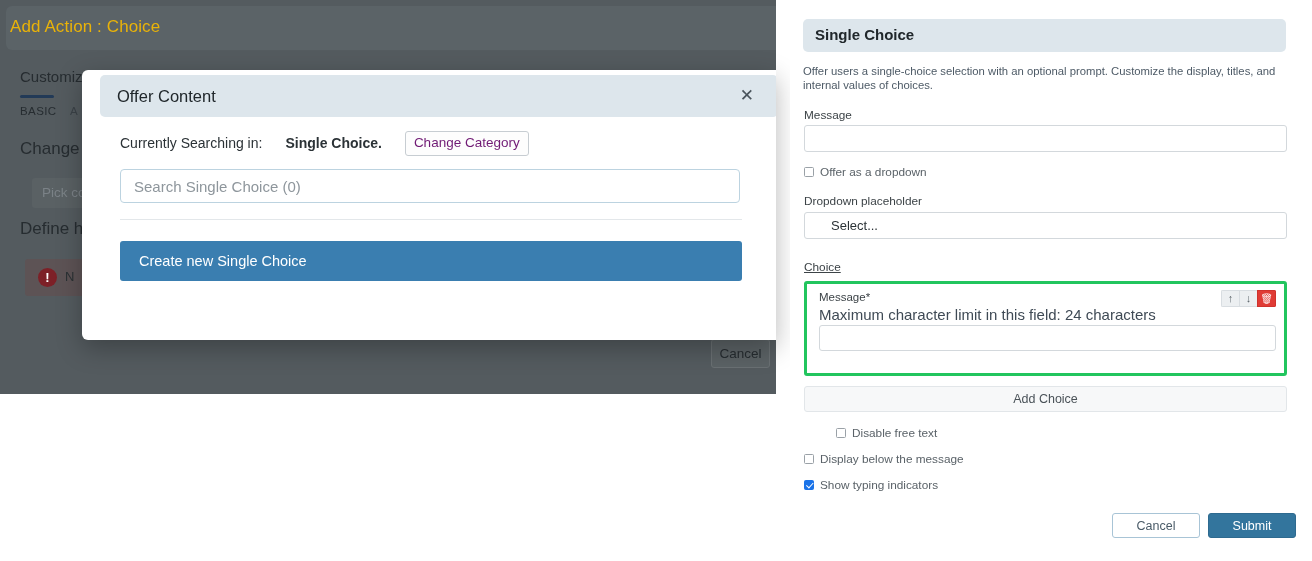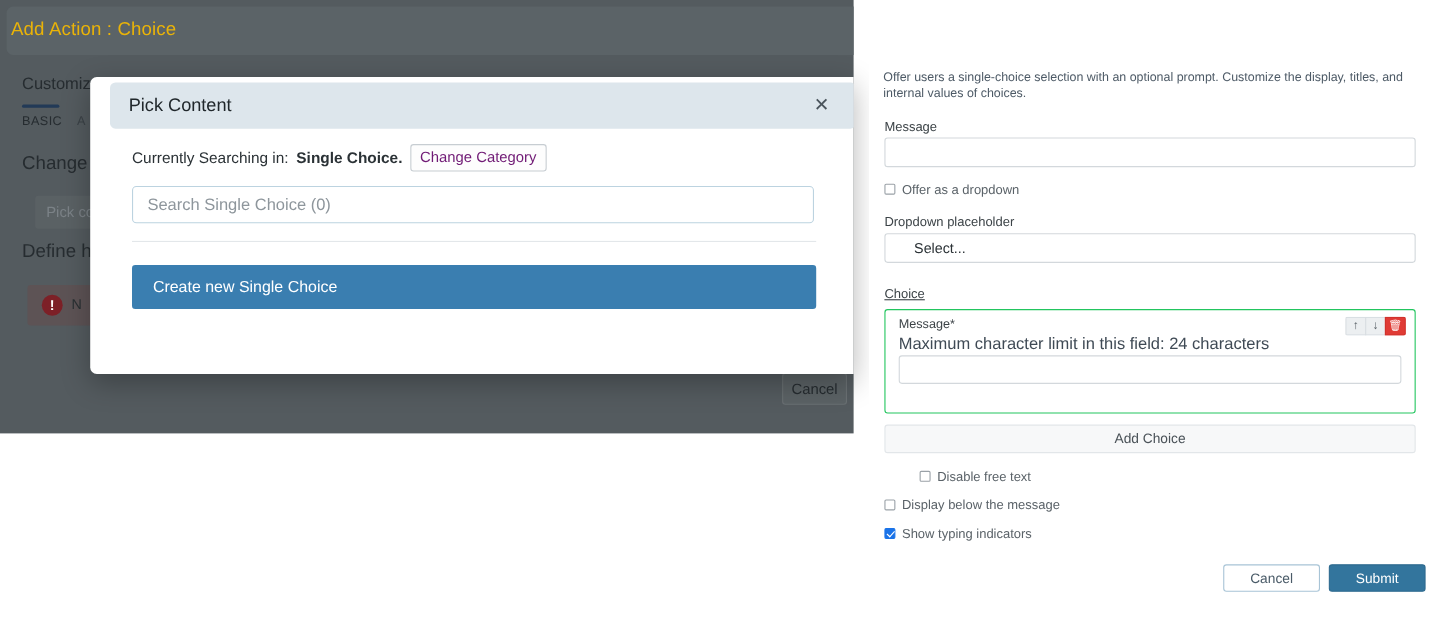--- a/index.html
+++ b/index.html
@@ -164,21 +164,21 @@
     line-height: 20px;
   }
   #modal-body {
     position: absolute;
     left: 38px; top: 60px;
     width: 624px;
   }
   #searching-row {
     display: flex;
     align-items: center;
-    gap: 7px;
+    gap: 23px;
     font-size: 14px;
     color: #2b3236;
     height: 26px;
   }
   #searching-row .strong { font-weight: bold; }
   #change-category-btn {
     border: 1px solid #c7cdd2;
     background: #fdfdfd;
     border-radius: 3px;
     padding: 3px 8px 4px 8px;
@@ -313,21 +313,21 @@
   #cb-dropdown { left: 14px; top: 165px; }
   #dd-label { left: 14px; top: 194px; }
   #dd-input { left: 14px; top: 212px; width: 483px; height: 27px; }
 
   #choice-label { left: 14px; top: 260px; text-decoration: underline; }
   #choice-card {
     position: absolute;
     left: 14px; top: 281px;
     width: 483px; height: 95px;
     box-sizing: border-box;
-    border: 1px solid #22c55e;
+    border: 3px solid #22c55e;
     border-radius: 3px;
     background: #ffffff;
   }
   #choice-msg-label {
     position: absolute;
     left: 12px; top: 7px;
     font-size: 11.5px;
     color: #3c4347;
   }
   #choice-hint {
@@ -445,41 +445,44 @@
   <div id="bg-alert">
     <div id="bg-alert-icon">!</div>
     <div id="bg-alert-text">N</div>
   </div>
 
   <div id="bg-cancel-btn">Cancel</div>
 </div>
 
 <div id="modal">
   <div id="modal-header">
-    <div id="modal-title">Pick Content</div>
+    <div id="modal-title">Offer Content</div>
     <div id="modal-close">✕</div>
   </div>
 
   <div id="modal-body">
     <div id="searching-row">
       <span>Currently Searching in:</span>
       <span class="strong">Single Choice.</span>
       <button id="change-category-btn">Change Category</button>
     </div>
 
     <input id="search-input" type="text" placeholder="Search Single Choice (0)" style="">
 
     <div id="modal-divider"></div>
 
     <button id="create-new-btn">Create new Single Choice</button>
   </div>
 </div>
 
 <div id="right-panel">
 
+  <div id="rp-title-bar">
+    <div id="rp-title">Single Choice</div>
+  </div>
 
   <div id="rp-desc">Offer users a single-choice selection with an optional prompt. Customize the display, titles, and internal values of choices.</div>
 
   <div id="msg-label" class="rp-label">Message</div>
   <input id="msg-input" class="rp-input" type="text" style="">
 
   <div id="cb-dropdown" class="cb-row">
     <span class="cb-box"></span>
     <span>Offer as a dropdown</span>
   </div>

